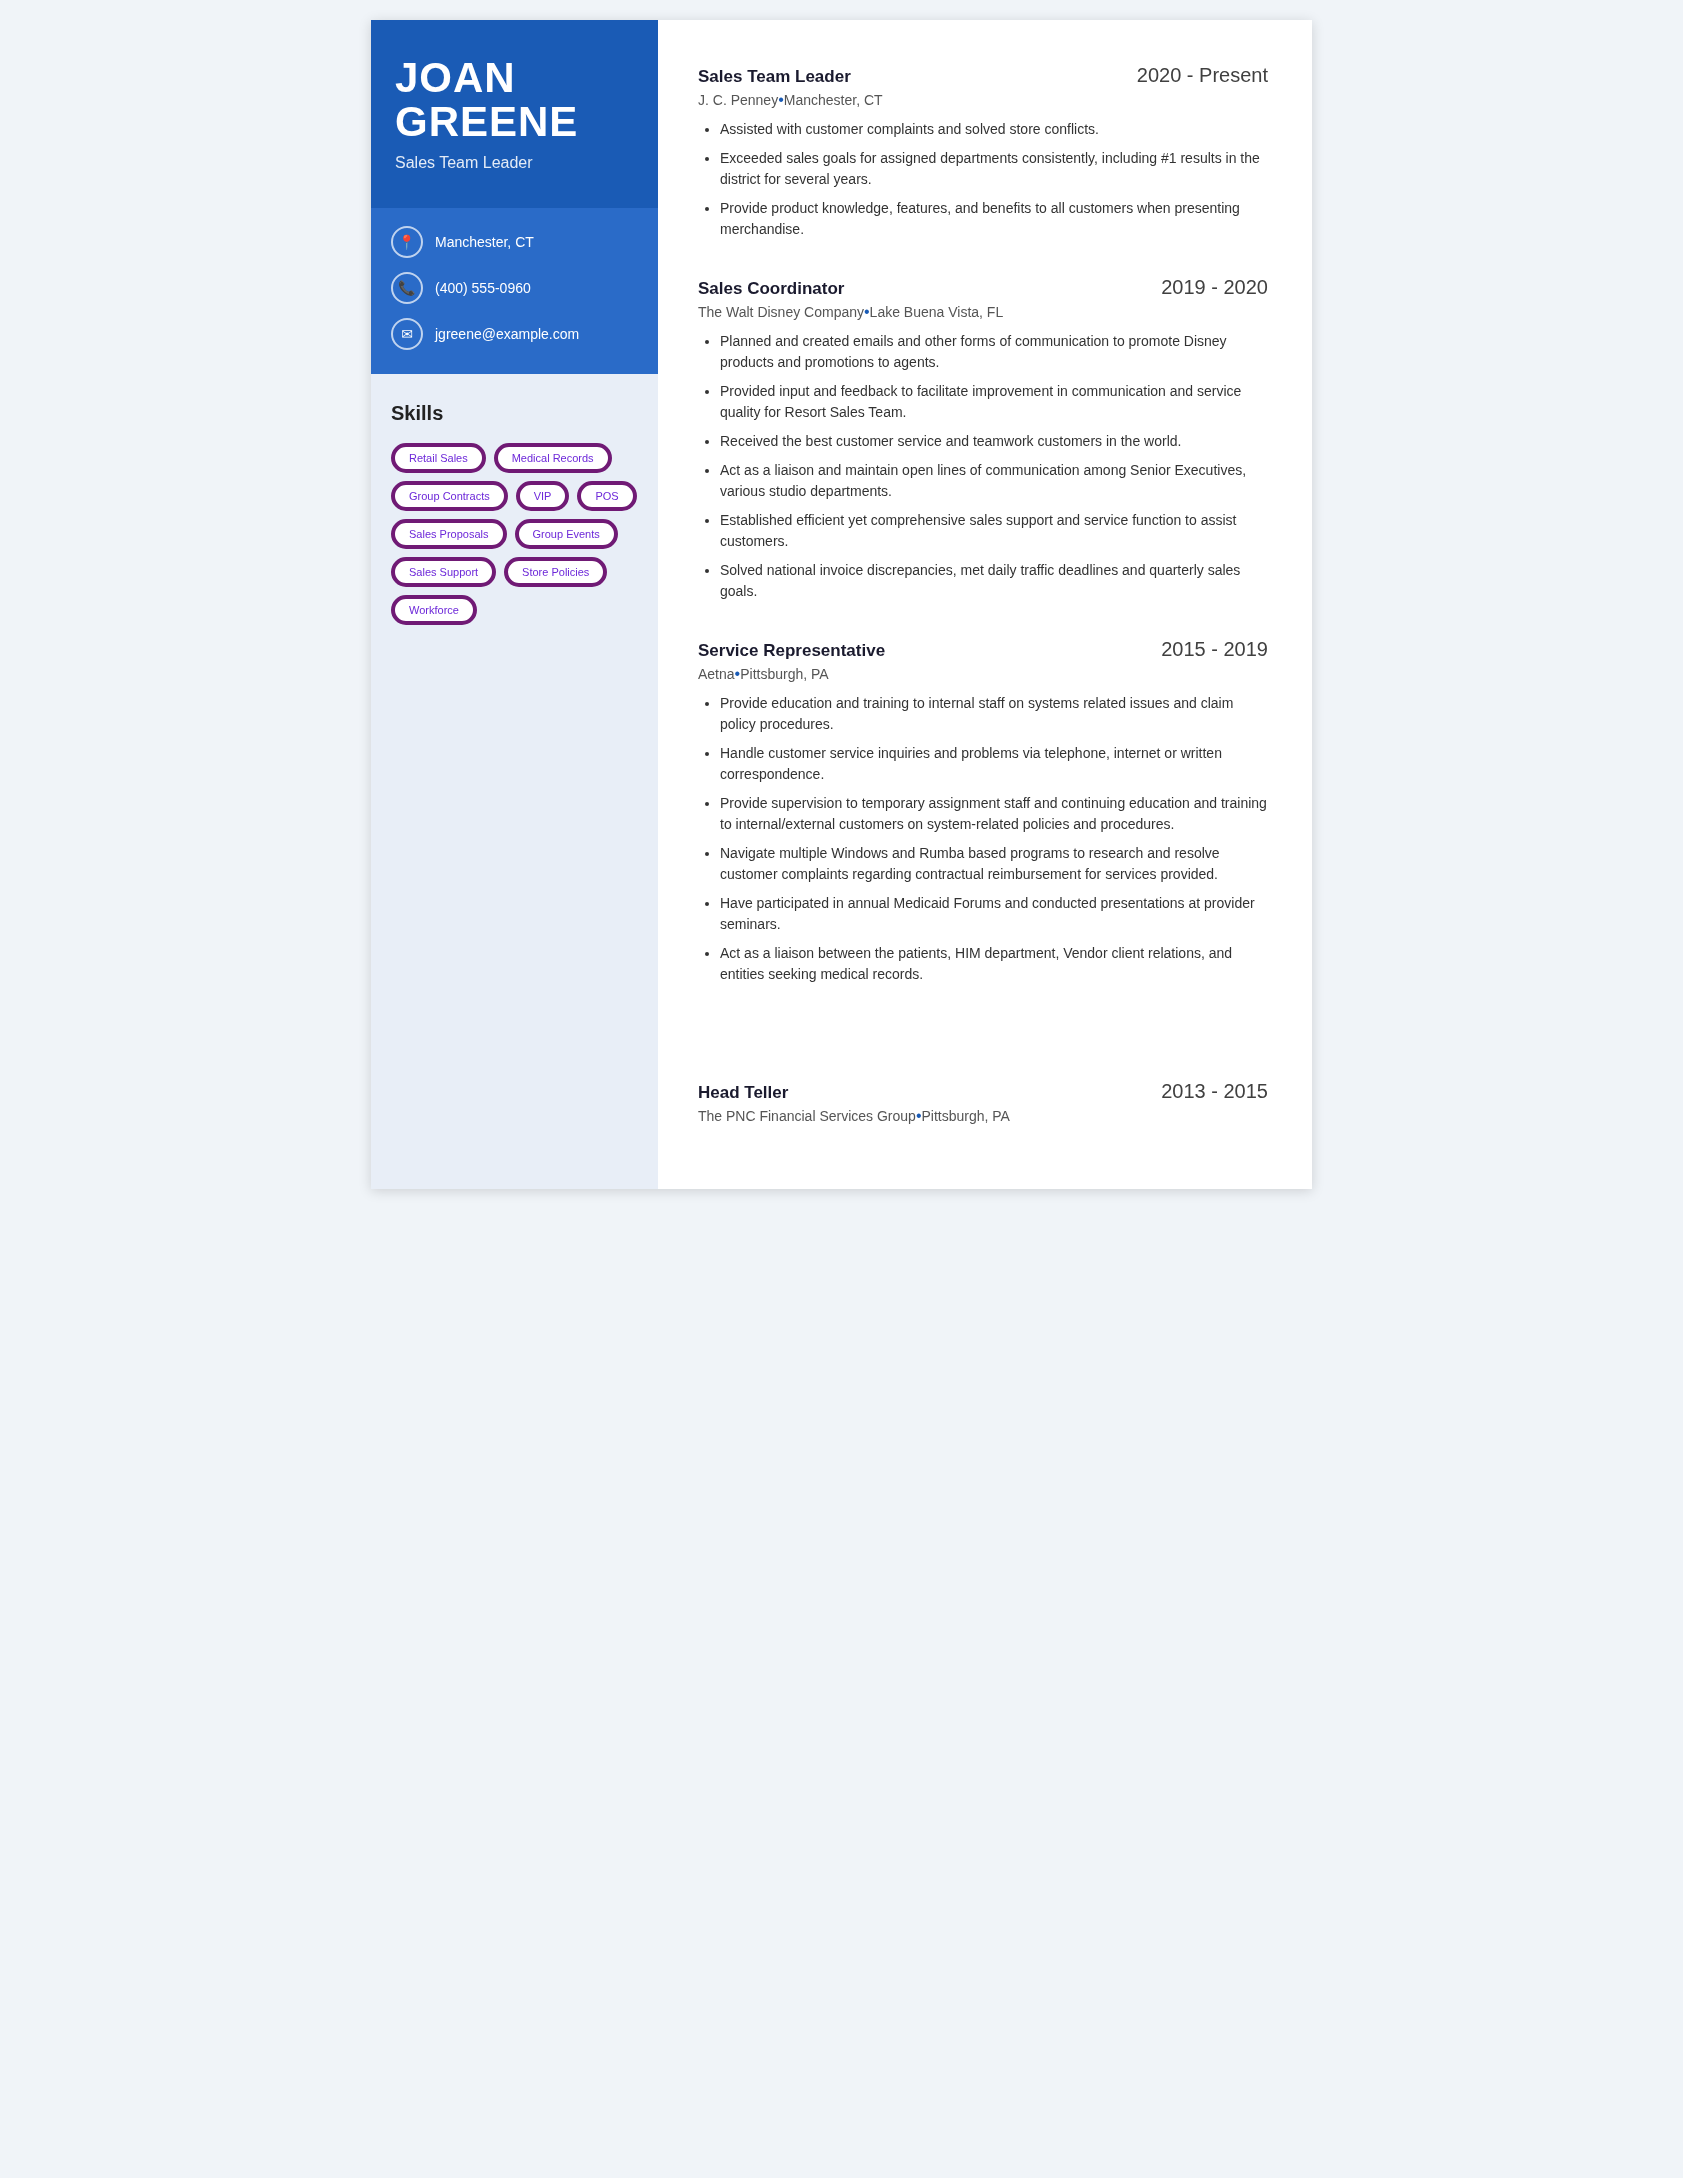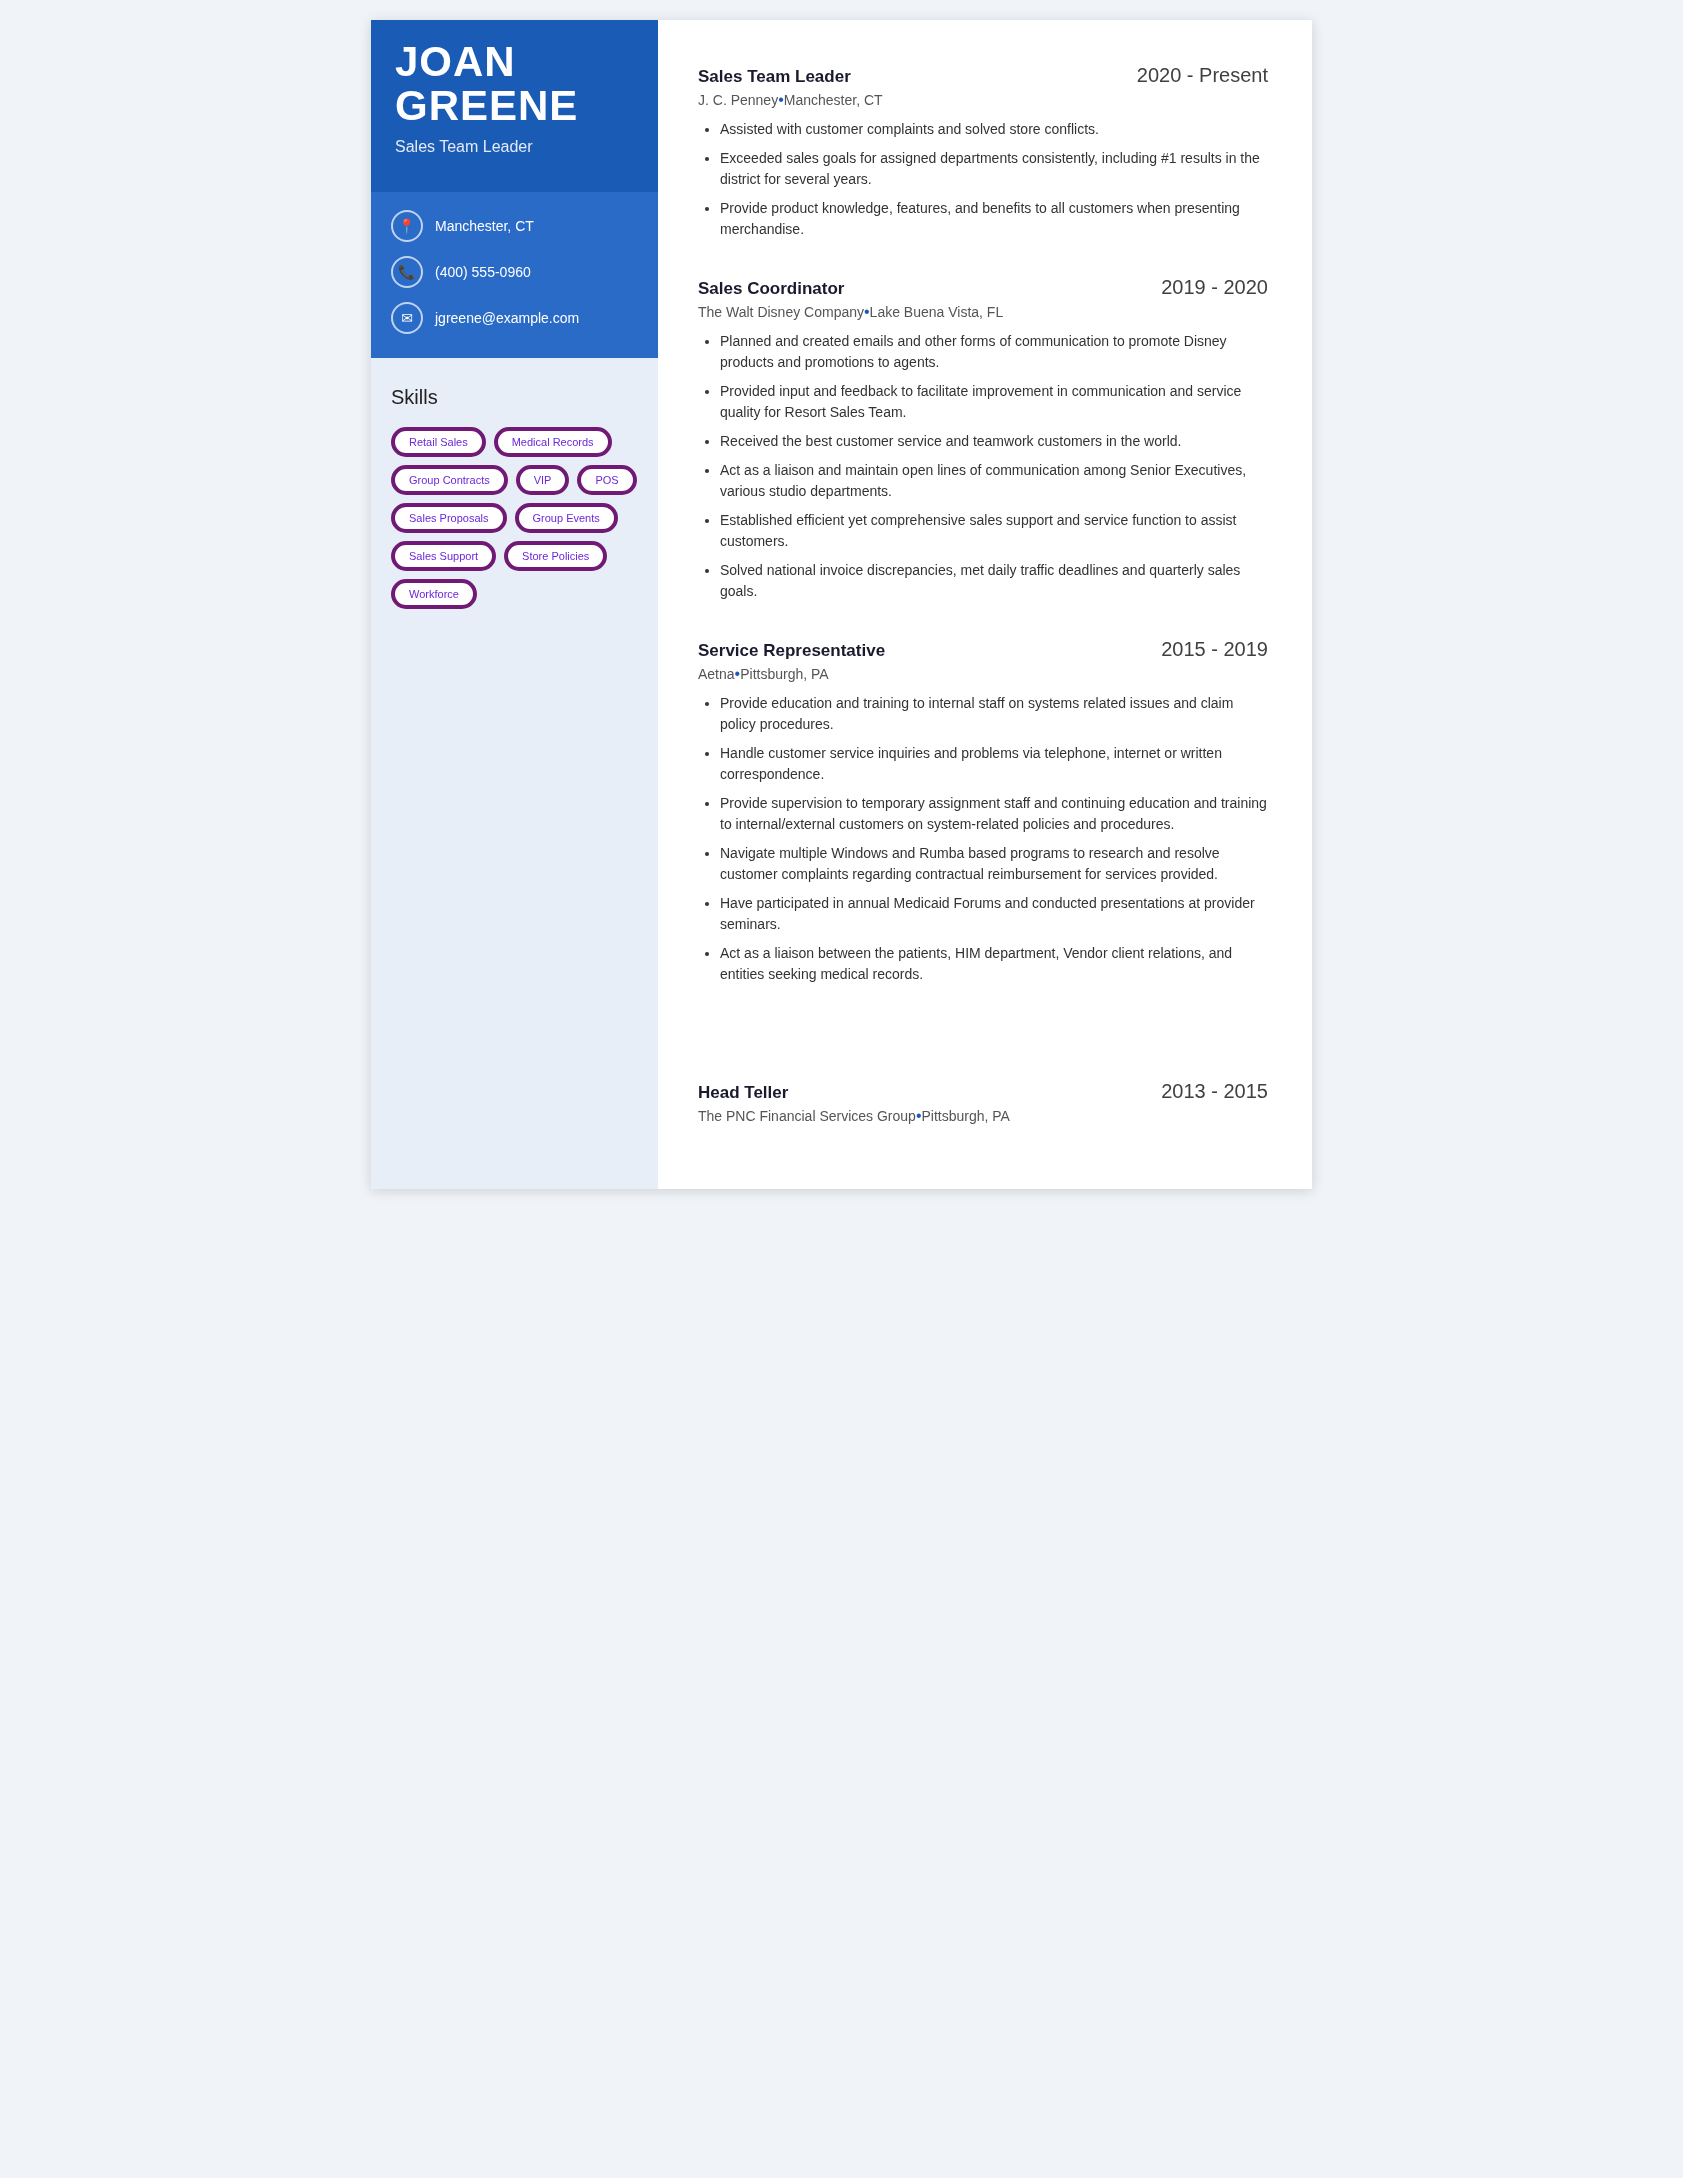--- a/index.html
+++ b/index.html
@@ -22,21 +22,21 @@
     
     .sidebar {
       width: 287px;
       min-width: 287px;
       background: #fff;
       display: flex;
       flex-direction: column;
     }
     .sidebar-header {
       background: #1a5bb5;
-      padding: 20px 24px 36px 24px;
+      padding: 36px 24px 36px 24px;
       color: #fff;
     }
     .sidebar-name {
       font-size: 42px;
       font-weight: 900;
       line-height: 1.05;
       letter-spacing: 1px;
       text-transform: uppercase;
       margin-bottom: 10px;
     }
@@ -70,21 +70,21 @@
       font-size: 14px;
       flex-shrink: 0;
     }
     .sidebar-skills {
       background: #e8eef7;
       flex: 1;
       padding: 28px 20px 20px 20px;
     }
     .skills-heading {
       font-size: 20px;
-      font-weight: 400;
+      font-weight: 700;
       color: #222;
       margin-bottom: 18px;
     }
     .skills-tags {
       display: flex;
       flex-wrap: wrap;
       gap: 8px;
     }
     .skill-tag {
       background: #fff;

